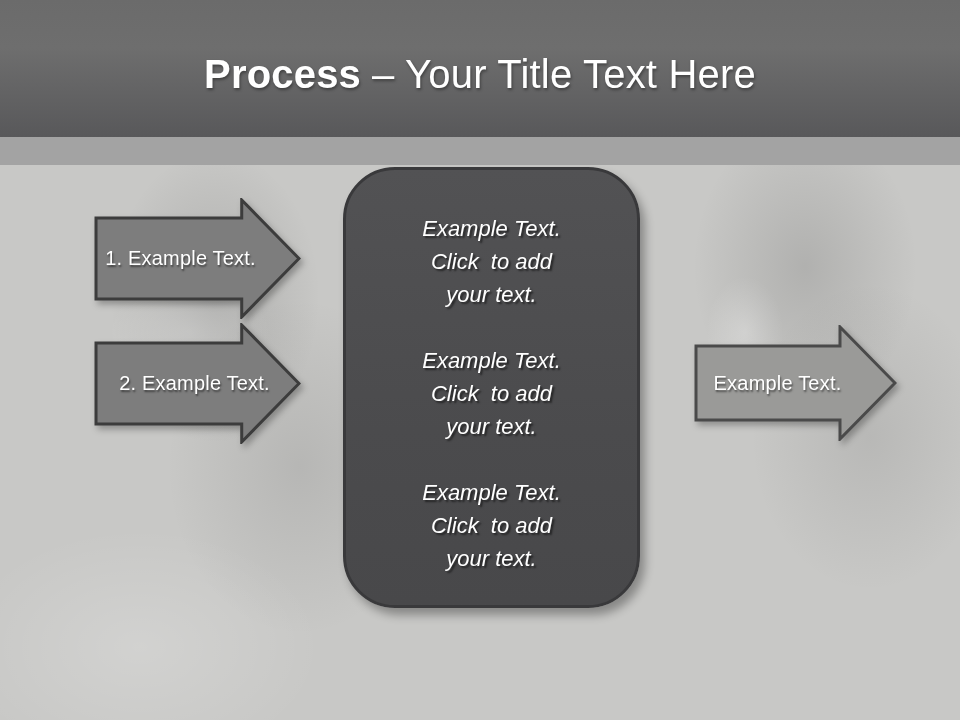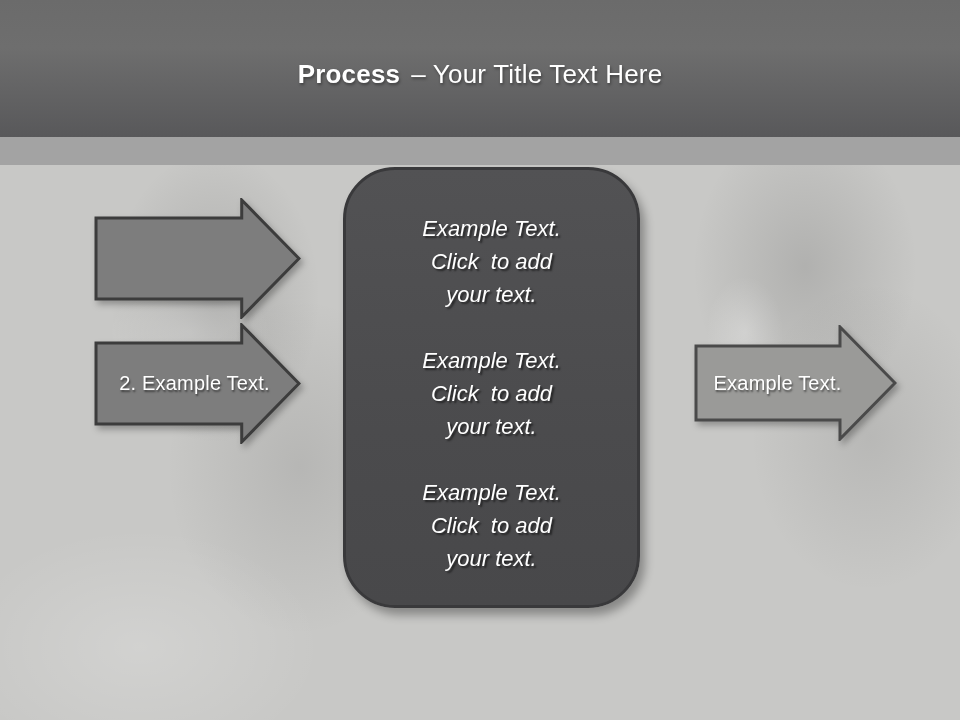--- a/index.html
+++ b/index.html
@@ -22,21 +22,21 @@
     background: linear-gradient(180deg, #6b6b6b 0%, #6e6e6e 35%, #58585a 100%);
     display: flex;
     align-items: center;
     justify-content: center;
     padding-top: 12px;
     z-index: 3;
   }
   .slide-title {
     margin: 0;
     color: #ffffff;
-    font-size: 26px;
+    font-size: 40px;
     font-weight: 400;
     letter-spacing: 0.2px;
     text-shadow: 1px 2px 3px rgba(0,0,0,0.38);
     white-space: nowrap;
   }
   .title-emphasis { font-weight: 700; }
   .title-rest { font-weight: 400; margin-left: 11px; }
 
   .divider-band {
     position: absolute;
@@ -134,20 +134,21 @@
   </div>
 
   <div class="divider-band"></div>
 
   <div class="photo-layer"></div>
 
   <div class="arrow step-arrow step-arrow-1">
     <svg viewBox="0 0 206 121" preserveAspectRatio="none">
       <polygon class="shape-step" points="2,20 147,20 147,2 204,60.5 147,119 147,101 2,101"></polygon>
     </svg>
+    <span class="arrow-label">1. Example Text.</span>
   </div>
 
   <div class="arrow step-arrow step-arrow-2">
     <svg viewBox="0 0 206 121" preserveAspectRatio="none">
       <polygon class="shape-step" points="2,20 147,20 147,2 204,60.5 147,119 147,101 2,101"></polygon>
     </svg>
     <span class="arrow-label">2. Example Text.</span>
   </div>
 
 

